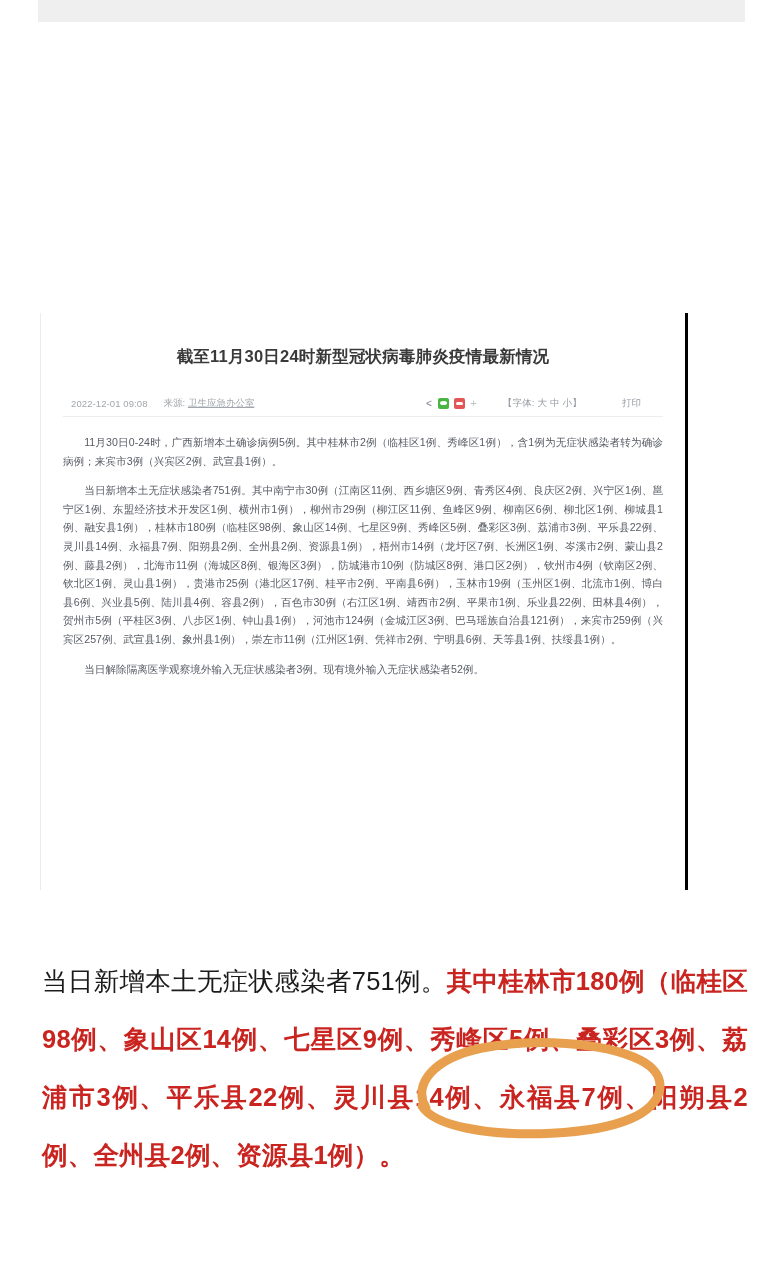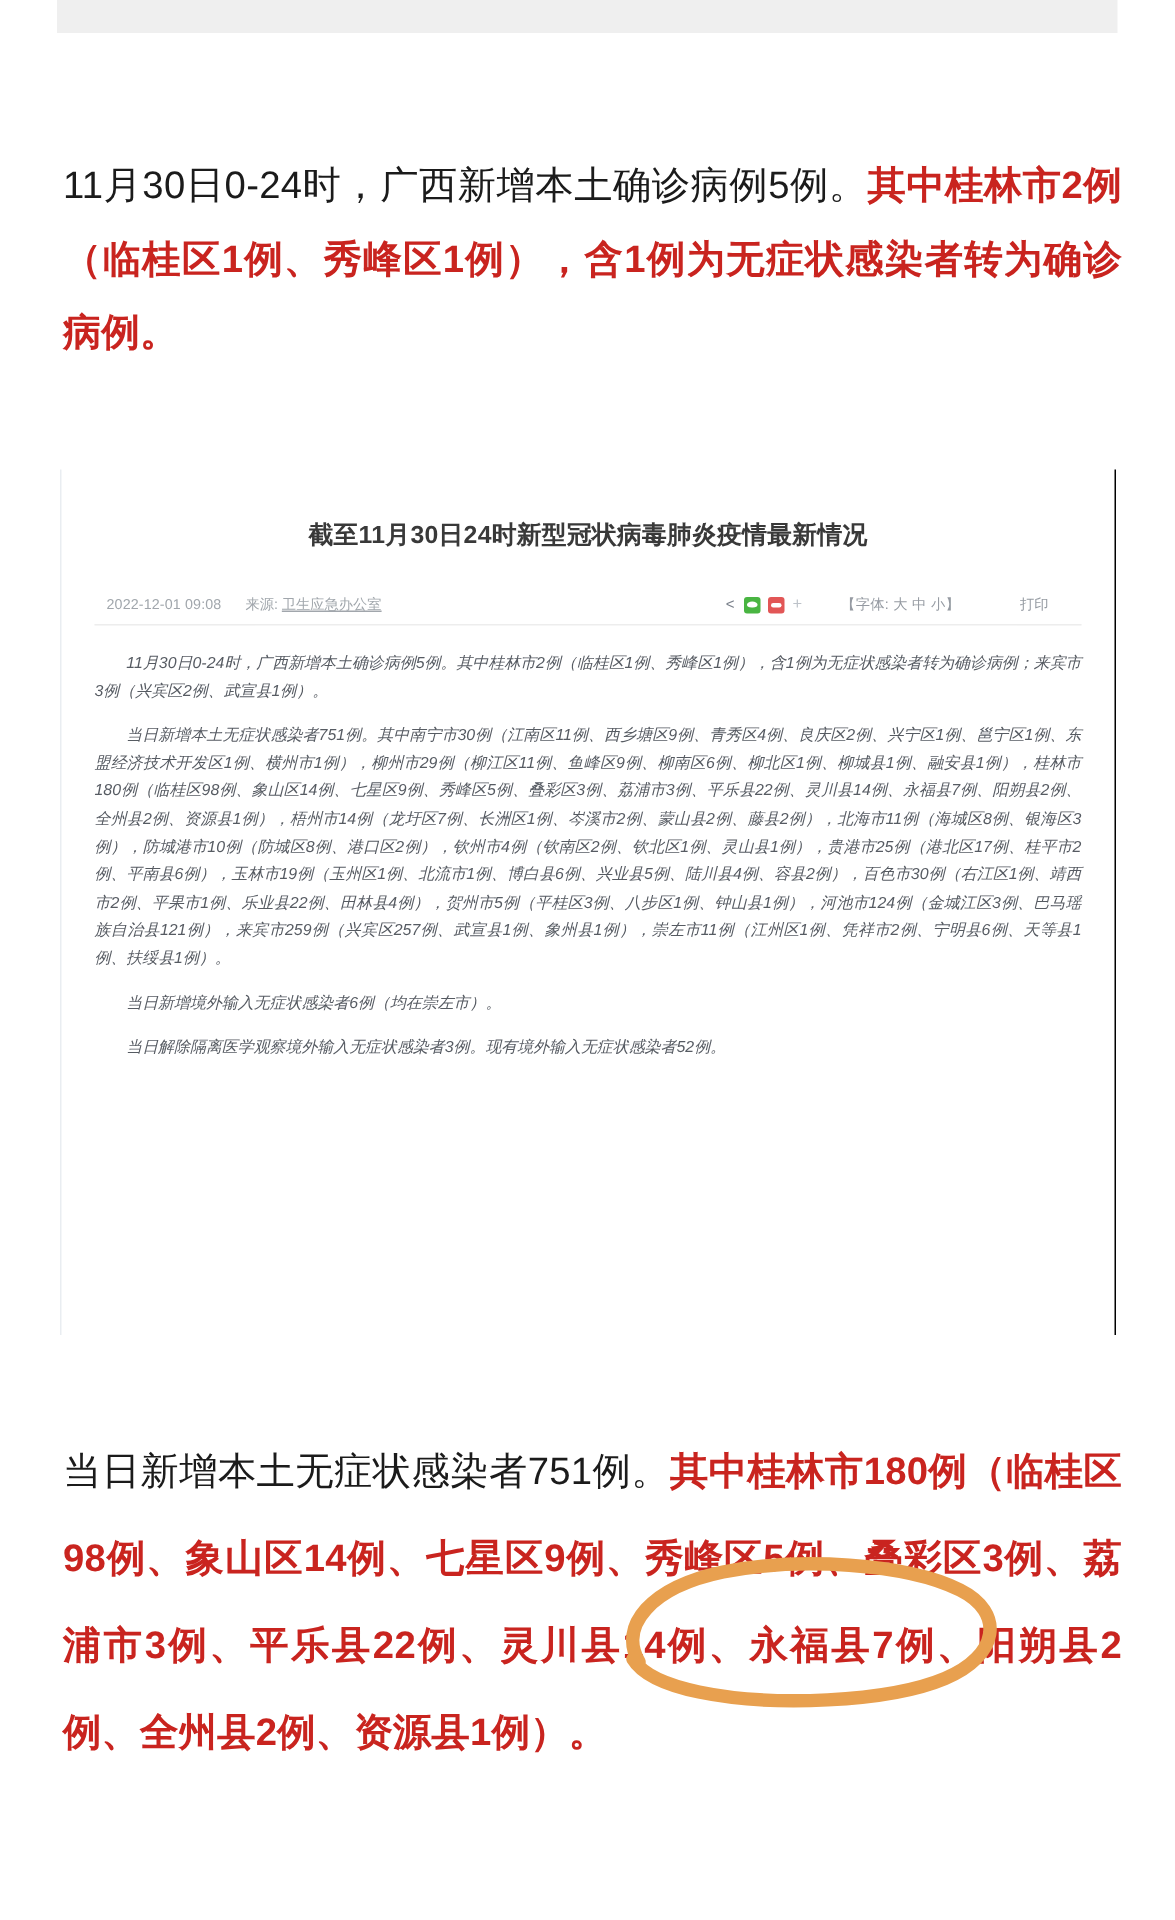--- a/index.html
+++ b/index.html
@@ -41,25 +41,25 @@
     text-justify: inter-character;
   }
   .intro .plain { font-weight: 400; color: #1b1b1b; }
   .intro .hl { font-weight: 700; color: #c9241f; }
 
   
   .doc-card {
     position: absolute;
     left: 40px;
     top: 313px;
-    width: 704px;
+    width: 648px;
     height: 577px;
     background: #ffffff;
     border-left: 1px solid #e9edf1;
-    border-right: 1px solid #000000;
+    border-right: 3px solid #000000;
     overflow: hidden;
   }
   .doc-inner {
     position: absolute;
     left: 0; top: 0; right: 0; bottom: 0;
     padding: 0 22px;
     filter: blur(0.18px);
     opacity: 0.93;
   }
   .doc-title {
@@ -137,21 +137,20 @@
   .doc-body { margin-top: 16px; }
   .doc-p {
     font-size: 10.6px;
     line-height: 18.6px;
     color: #4a4f57;
     text-align: justify;
     text-justify: inter-character;
     text-indent: 2em;
     margin-bottom: 11px;
     letter-spacing: 0.02px;
-    font-style: italic;
   }
 
   
   .outro {
     position: absolute;
     left: 42px;
     top: 952px;
     width: 706px;
     font-size: 25.5px;
     line-height: 58px;
@@ -173,21 +172,20 @@
   }
   .annotation svg { width: 100%; height: 100%; display: block; }
 </style>
 </head>
 <body>
 
 <div class="page">
 
   <div class="top-band"></div>
 
-  <p class="intro"><span class="plain">11月30日0-24时，广西新增本土确诊病例5例。</span><span class="hl">其中桂林市2例（临桂区1例、秀峰区1例），含1例为无症状感染者转为确诊病例。</span></p>
 
   <div class="doc-card">
     <div class="doc-inner">
 
       <div class="doc-title">截至11月30日24时新型冠状病毒肺炎疫情最新情况</div>
 
       <div class="doc-meta">
         <span class="date">2022-12-01 09:08</span>
         <span class="src">
           <span>来源:</span>
@@ -200,21 +198,20 @@
           <span class="ic ic-weibo"></span>
           <span class="ic ic-plus">+</span>
         </span>
         <span class="meta-font">【字体: 大 中 小】</span>
         <span class="meta-print">打印</span>
       </div>
 
       <div class="doc-body">
         <p class="doc-p">11月30日0-24时，广西新增本土确诊病例5例。其中桂林市2例（临桂区1例、秀峰区1例），含1例为无症状感染者转为确诊病例；来宾市3例（兴宾区2例、武宣县1例）。</p>
         <p class="doc-p">当日新增本土无症状感染者751例。其中南宁市30例（江南区11例、西乡塘区9例、青秀区4例、良庆区2例、兴宁区1例、邕宁区1例、东盟经济技术开发区1例、横州市1例），柳州市29例（柳江区11例、鱼峰区9例、柳南区6例、柳北区1例、柳城县1例、融安县1例），桂林市180例（临桂区98例、象山区14例、七星区9例、秀峰区5例、叠彩区3例、荔浦市3例、平乐县22例、灵川县14例、永福县7例、阳朔县2例、全州县2例、资源县1例），梧州市14例（龙圩区7例、长洲区1例、岑溪市2例、蒙山县2例、藤县2例），北海市11例（海城区8例、银海区3例），防城港市10例（防城区8例、港口区2例），钦州市4例（钦南区2例、钦北区1例、灵山县1例），贵港市25例（港北区17例、桂平市2例、平南县6例），玉林市19例（玉州区1例、北流市1例、博白县6例、兴业县5例、陆川县4例、容县2例），百色市30例（右江区1例、靖西市2例、平果市1例、乐业县22例、田林县4例），贺州市5例（平桂区3例、八步区1例、钟山县1例），河池市124例（金城江区3例、巴马瑶族自治县121例），来宾市259例（兴宾区257例、武宣县1例、象州县1例），崇左市11例（江州区1例、凭祥市2例、宁明县6例、天等县1例、扶绥县1例）。</p>
-        <p class="doc-p">当日新增境外输入无症状感染者6例（均在崇左市）。</p>
         <p class="doc-p">当日解除隔离医学观察境外输入无症状感染者3例。现有境外输入无症状感染者52例。</p>
       </div>
 
     </div>
   </div>
 
   <p class="outro"><span class="plain">当日新增本土无症状感染者751例。</span><span class="hl">其中桂林市180例（临桂区98例、象山区14例、七星区9例、秀峰区5例、叠彩区3例、荔浦市3例、平乐县22例、灵川县14例、永福县7例、阳朔县2例、全州县2例、资源县1例）。</span></p>
 
   <div class="annotation">
     <svg viewBox="0 0 268 106" fill="none" xmlns="http://www.w3.org/2000/svg">

